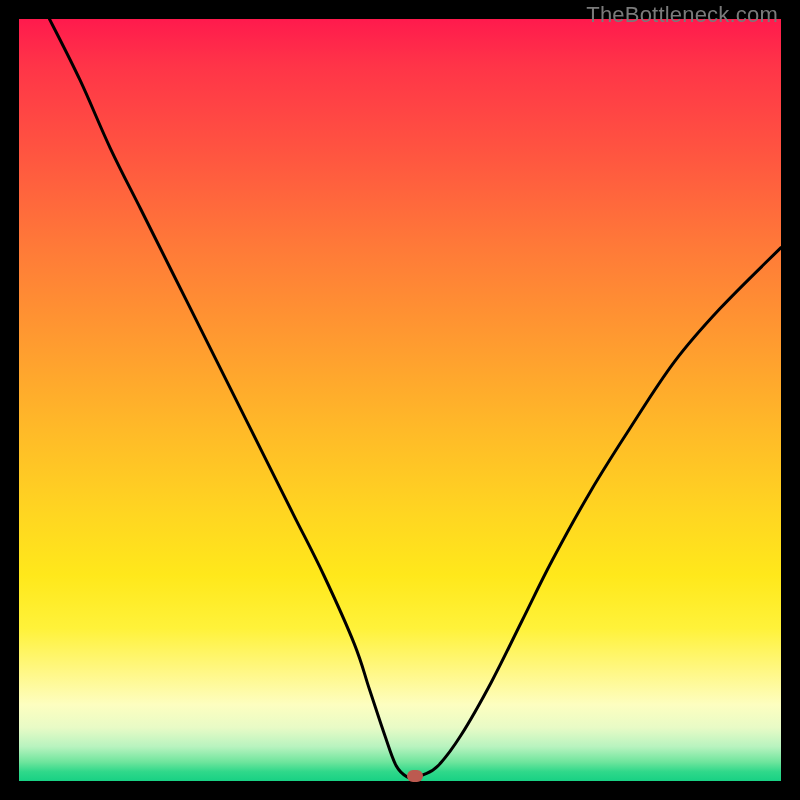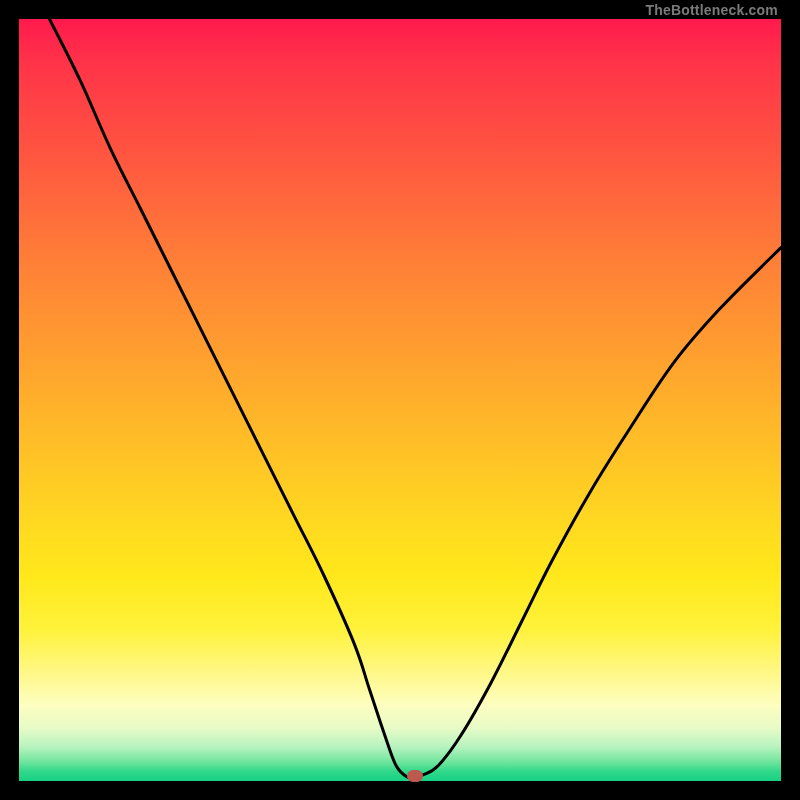--- a/index.html
+++ b/index.html
@@ -41,22 +41,22 @@
       #6fe59d 97.5%,
       #2fd88a 98.8%,
       #18d184 100%
     );
   }
   .watermark {
     position: absolute;
     top: 2px;
     right: 22px;
     color: #7a7a7a;
-    font-size: 14px;
-    font-weight: 700;
+    font-size: 22px;
+    font-weight: 400;
     letter-spacing: 0.2px;
     user-select: none;
   }
   svg.curve {
     position: absolute;
     left: 0;
     top: 0;
     width: 762px;
     height: 762px;
   }

